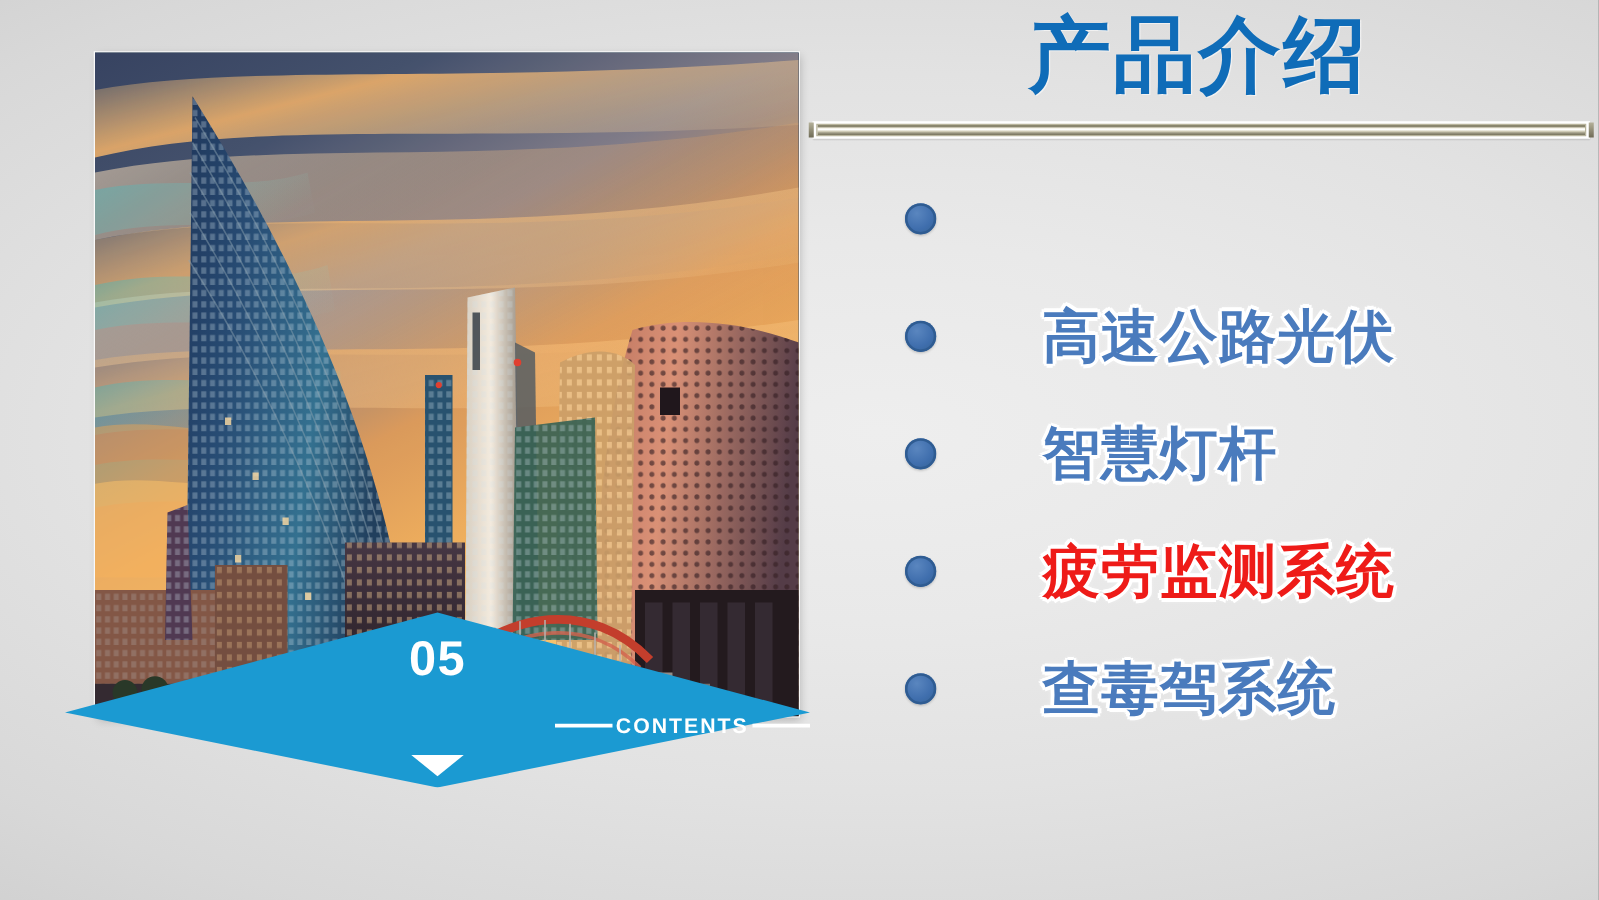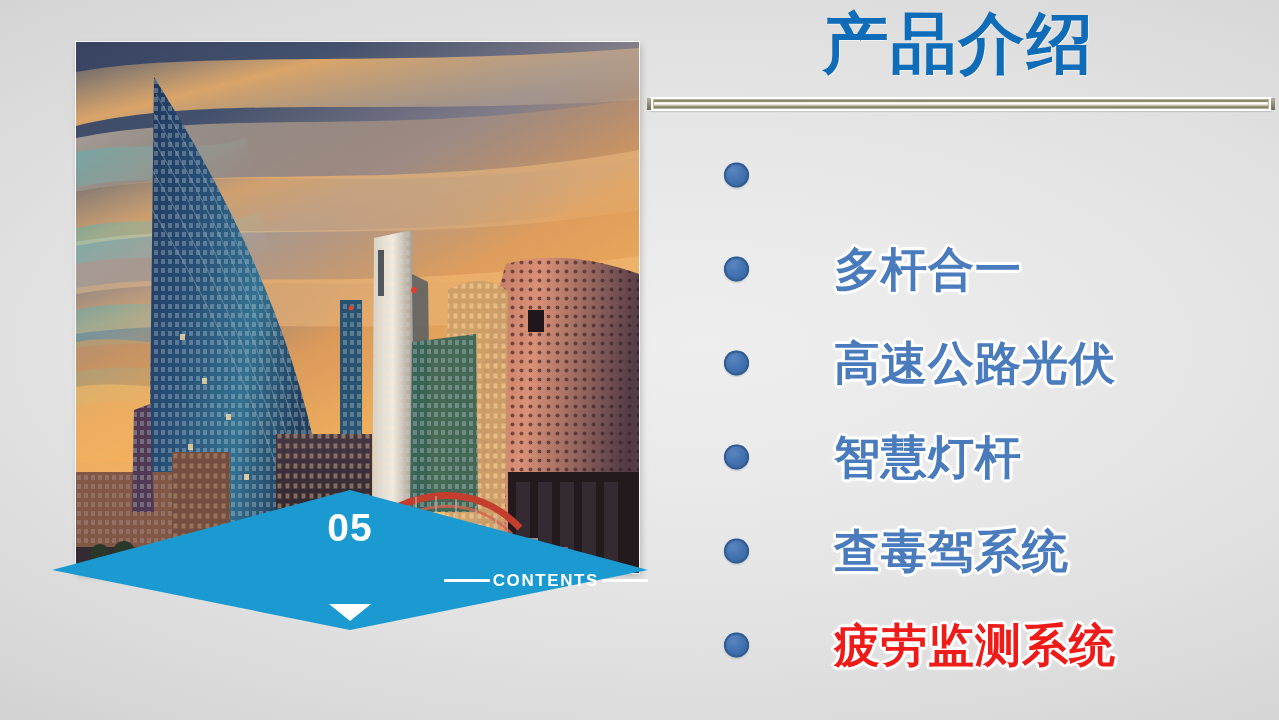--- a/index.html
+++ b/index.html
@@ -391,41 +391,37 @@
     <div class="title-divider">
       <div class="inner"></div>
     </div>
 
     <div class="bullet-list">
 
       <div class="bullet-row">
         <span class="bullet-dot"></span>
       </div>
 
-      <div class="bullet-row">
-        <span class="bullet-dot"></span>
-        <span class="bullet-text blue">多杆合一</span>
-      </div>
 
       <div class="bullet-row">
         <span class="bullet-dot"></span>
         <span class="bullet-text blue">高速公路光伏</span>
       </div>
 
       <div class="bullet-row">
         <span class="bullet-dot"></span>
         <span class="bullet-text blue">智慧灯杆</span>
       </div>
 
       <div class="bullet-row">
         <span class="bullet-dot"></span>
+        <span class="bullet-text red">疲劳监测系统</span>
+      </div>
+
+      <div class="bullet-row">
+        <span class="bullet-dot"></span>
         <span class="bullet-text blue">查毒驾系统</span>
       </div>
 
-      <div class="bullet-row">
-        <span class="bullet-dot"></span>
-        <span class="bullet-text red">疲劳监测系统</span>
-      </div>
-
     </div>
   </div>
 
 </div>
 
 </body></html>

